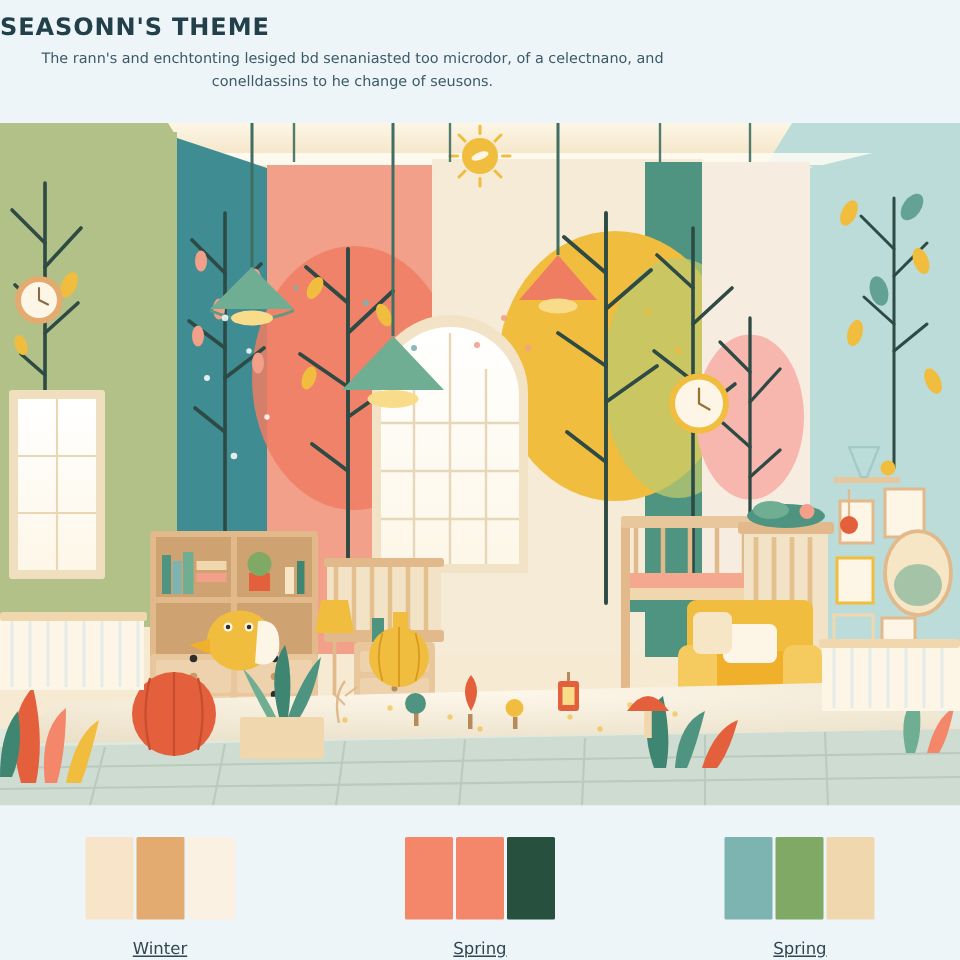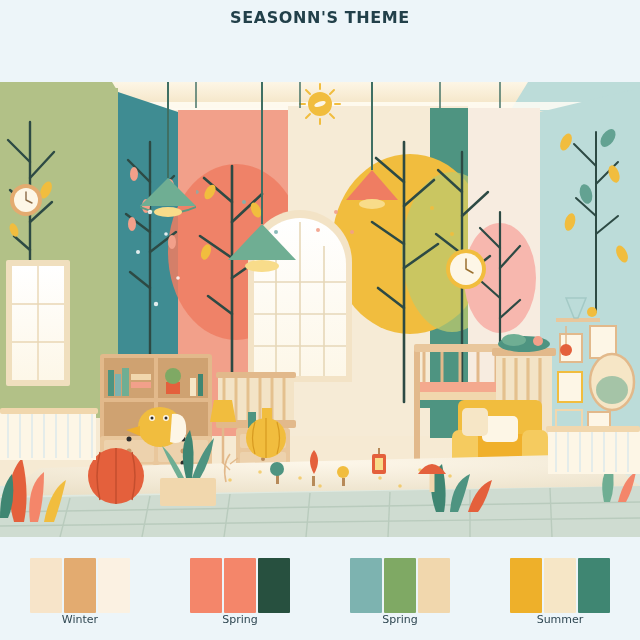--- a/index.html
+++ b/index.html
@@ -5,43 +5,44 @@
   html,body{margin:0;padding:0;}
   body{
     width:640px;height:640px;overflow:hidden;
     background:#eef6fa;
     font-family:"DejaVu Sans", sans-serif;
   }
   .page{position:relative;width:640px;height:640px;background:#edf5f9;}
 
   
   .header{position:absolute;left:0;top:0;width:640px;height:104px;background:#edf5f9;
-          display:flex;flex-direction:column;align-items:center;justify-content:flex-start;padding-top:8px;box-sizing:border-box;}
+          display:flex;flex-direction:column;align-items:flex-start;justify-content:flex-start;padding-top:8px;box-sizing:border-box;}
   .title{font-size:16px;font-weight:bold;color:#22404a;letter-spacing:.6px;margin:0;}
   .subtitle{font-size:9.6px;color:#3c5a66;text-align:center;line-height:1.55;margin-top:6px;width:470px;}
 
   
   .illus{position:absolute;left:0;top:82px;width:640px;height:455px;overflow:hidden;background:#f6ead3;}
   .illus svg{display:block;}
 
   
   .palette{position:absolute;left:0;top:545px;width:640px;height:95px;background:#edf5f9;
            display:flex;align-items:flex-start;}
   .pal-group{flex:1;display:flex;flex-direction:column;align-items:center;padding-top:13px;}
   .chips{display:flex;gap:2px;}
   .chip{width:32px;height:55px;border-radius:1px;}
-  .pal-label{font-size:11px;color:#2f4752;}
+  .pal-label{margin-top:13px;font-size:11px;color:#2f4752;text-decoration:underline;}
 </style>
 </head>
 <body>
 
 <div class="page">
 
   <div class="header">
     <div class="title">SEASONN'S THEME</div>
+    <div class="subtitle">The rann's and enchtonting lesiged bd senaniasted too microdor, of a celectnano, and conelldassins to he change of seusons.</div>
   </div>
 
   <div class="illus">
     <svg width="640" height="455" viewBox="0 0 640 455" xmlns="http://www.w3.org/2000/svg">
       <defs>
         <clipPath id="cAll">
             <rect x="0" y="0" width="640" height="455"></rect>
           </clipPath>
         <linearGradient id="winGlow" x1="0" y1="0" x2="0" y2="1">
           <stop offset="0" stop-color="#ffffff"></stop>
@@ -554,25 +555,17 @@
 
     <div class="pal-group">
       <div class="chips">
         <div class="chip" style="background:#7db3b0"></div>
         <div class="chip" style="background:#7fa964"></div>
         <div class="chip" style="background:#f1d7ad"></div>
       </div>
       <div class="pal-label">Spring</div>
     </div>
 
-    <div class="pal-group">
-      <div class="chips">
-        <div class="chip" style="background:#eeb02a"></div>
-        <div class="chip" style="background:#f6e6c6"></div>
-        <div class="chip" style="background:#3f8672"></div>
-      </div>
-      <div class="pal-label">Summer</div>
-    </div>
 
 
   </div>
 
 </div>
 
 </body></html>

